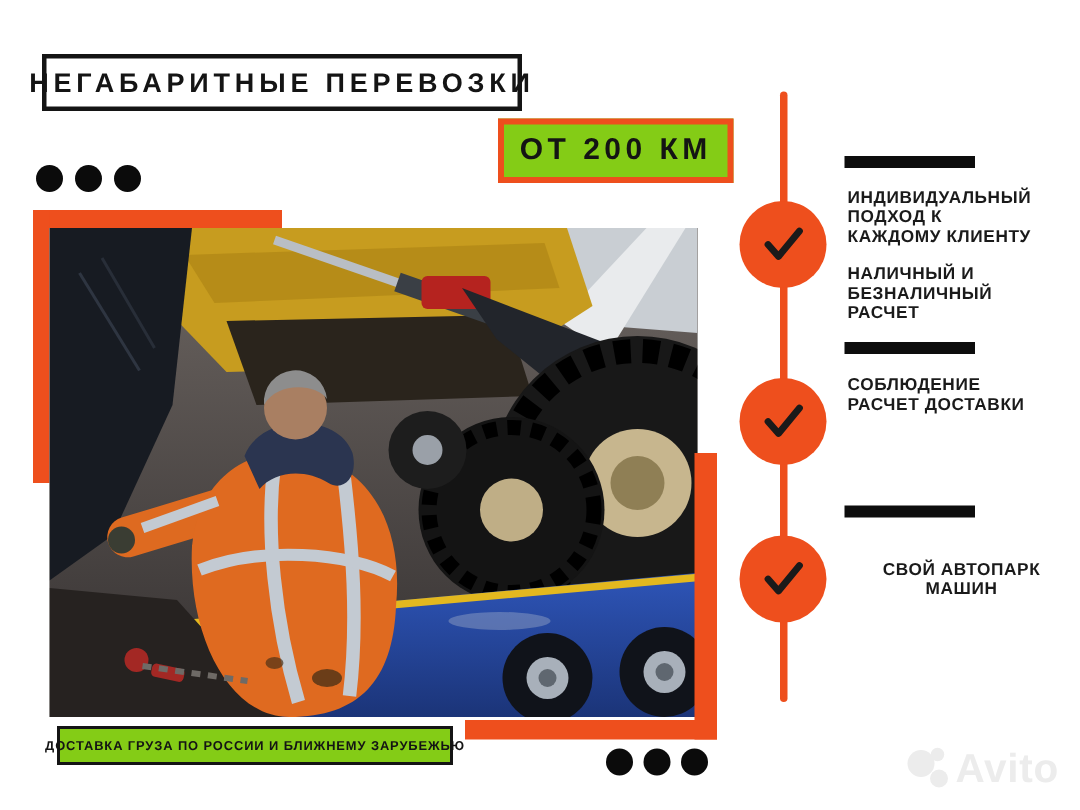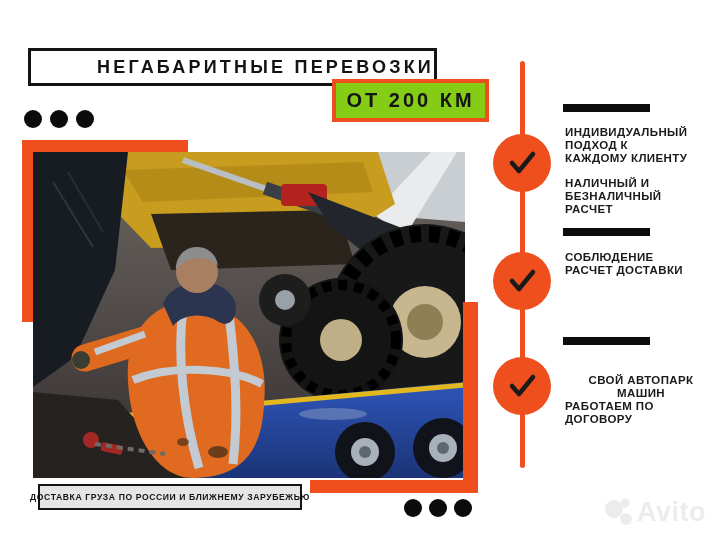--- a/index.html
+++ b/index.html
@@ -4,22 +4,22 @@
 <style>
   html,body{margin:0;padding:0;background:#ffffff;}
   #poster{
     position:relative;width:720px;height:540px;background:#ffffff;overflow:hidden;
     font-family:"Liberation Sans",sans-serif;color:#141414;
   }
   .abs{position:absolute;}
 
   
   #title-box{
-    left:28px;top:48px;width:409px;height:38px;border:3px solid #141414;
-    display:flex;align-items:center;justify-content:flex-end;box-sizing:border-box;background:#fff;z-index:5;
+    left:28px;top:36px;width:320px;height:38px;border:3px solid #141414;
+    display:flex;align-items:center;justify-content:center;box-sizing:border-box;background:#fff;z-index:5;
   }
   #title-box span{font-size:18px;font-weight:800;letter-spacing:3.2px;white-space:nowrap;}
 
   
   #badge-box{
     left:332px;top:79px;width:157px;height:43px;border:4px solid #EE4F1D;
     display:flex;align-items:center;justify-content:center;box-sizing:border-box;background:#84cc16;z-index:6;
   }
   #badge-box span{font-size:20px;font-weight:800;letter-spacing:3px;white-space:nowrap;}
 
@@ -57,21 +57,21 @@
     left:565px;width:152px;font-size:11.5px;font-weight:800;line-height:12.8px;
     letter-spacing:.4px;white-space:pre-line;color:#1a1a1a;z-index:2;
   }
   #benefit-1{top:126px;} #benefit-2{top:177px;}
   #benefit-3{top:251px;} #benefit-4{top:289px;}
   #benefit-5{top:374px;text-align:center;} #benefit-6{top:400px;}
 
   
   #caption-box{
     left:38px;top:484px;width:264px;height:26px;border:2px solid #141414;
-    display:flex;align-items:center;justify-content:center;box-sizing:border-box;background:#e5e5e5;z-index:4;
+    display:flex;align-items:center;justify-content:center;box-sizing:border-box;background:#84cc16;z-index:4;
   }
   #caption-box span{font-size:8.6px;font-weight:800;letter-spacing:.6px;white-space:nowrap;}
 
   
   #watermark{left:604px;top:496px;display:flex;align-items:center;z-index:5;}
   #watermark .wm-text{font-size:27px;font-weight:700;color:#ECECEC;letter-spacing:.5px;}
   #wm-mark{margin-right:3px;}
 </style>
 </head>
 <body>
@@ -199,22 +199,20 @@
 ПОДХОД К
 КАЖДОМУ КЛИЕНТУ</div>
 
   <div class="abs benefit-bar" id="bar-2"></div>
   <div class="abs benefit" id="benefit-3">СОБЛЮДЕНИЕ
 РАСЧЕТ ДОСТАВКИ</div>
 
   <div class="abs benefit-bar" id="bar-3"></div>
   <div class="abs benefit" id="benefit-5">СВОЙ АВТОПАРК
 МАШИН</div>
-  <div class="abs benefit" id="benefit-6">РАБОТАЕМ ПО
-ДОГОВОРУ</div>
 
   <div class="abs" id="caption-box">
     <span>ДОСТАВКА ГРУЗА ПО РОССИИ И БЛИЖНЕМУ ЗАРУБЕЖЬЮ</span>
   </div>
 
   <div class="abs dot-row" id="dots-bottom">
     <span class="dot"></span>
     <span class="dot"></span>
     <span class="dot"></span>
   </div>

